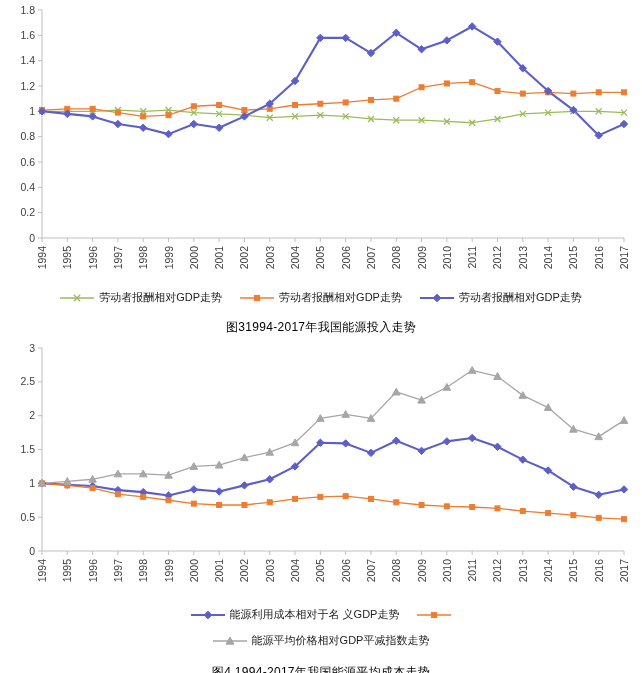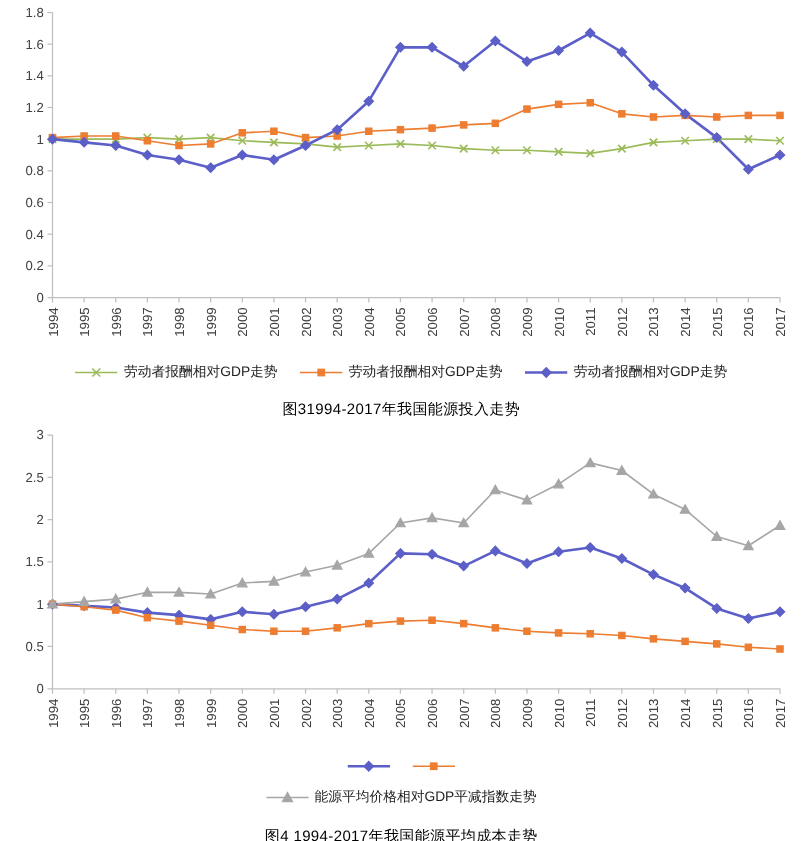--- a/index.html
+++ b/index.html
@@ -479,20 +479,21 @@
   </div>
   <div class="legend" id="legend2">
     <div class="legend-row" id="legend2-row-a" style="margin-top:4px;">
         <div class="legend-item">
           <span class="legend-sym">
             <svg width="34" height="12">
               <line x1="0" y1="6" x2="34" y2="6" stroke="#5B5FC7" stroke-width="2.1"></line>
               <polygon points="17,2.1999999999999997 20.8,6 17,9.799999999999999 13.200000000000001,6" fill="#5B5FC7" stroke="#5B5FC7" stroke-width="1"></polygon>
             </svg>
           </span>
+          <span>能源利用成本相对于名 义GDP走势</span>
         </div>
         <div class="legend-item">
           <span class="legend-sym">
             <svg width="34" height="12">
               <line x1="0" y1="6" x2="34" y2="6" stroke="#ED7D31" stroke-width="1.3"></line>
               <rect x="14.4" y="3.4" width="5.2" height="5.2" fill="#ED7D31" stroke="#ED7D31" stroke-width="1"></rect>
             </svg>
           </span>
         </div>
       </div>

